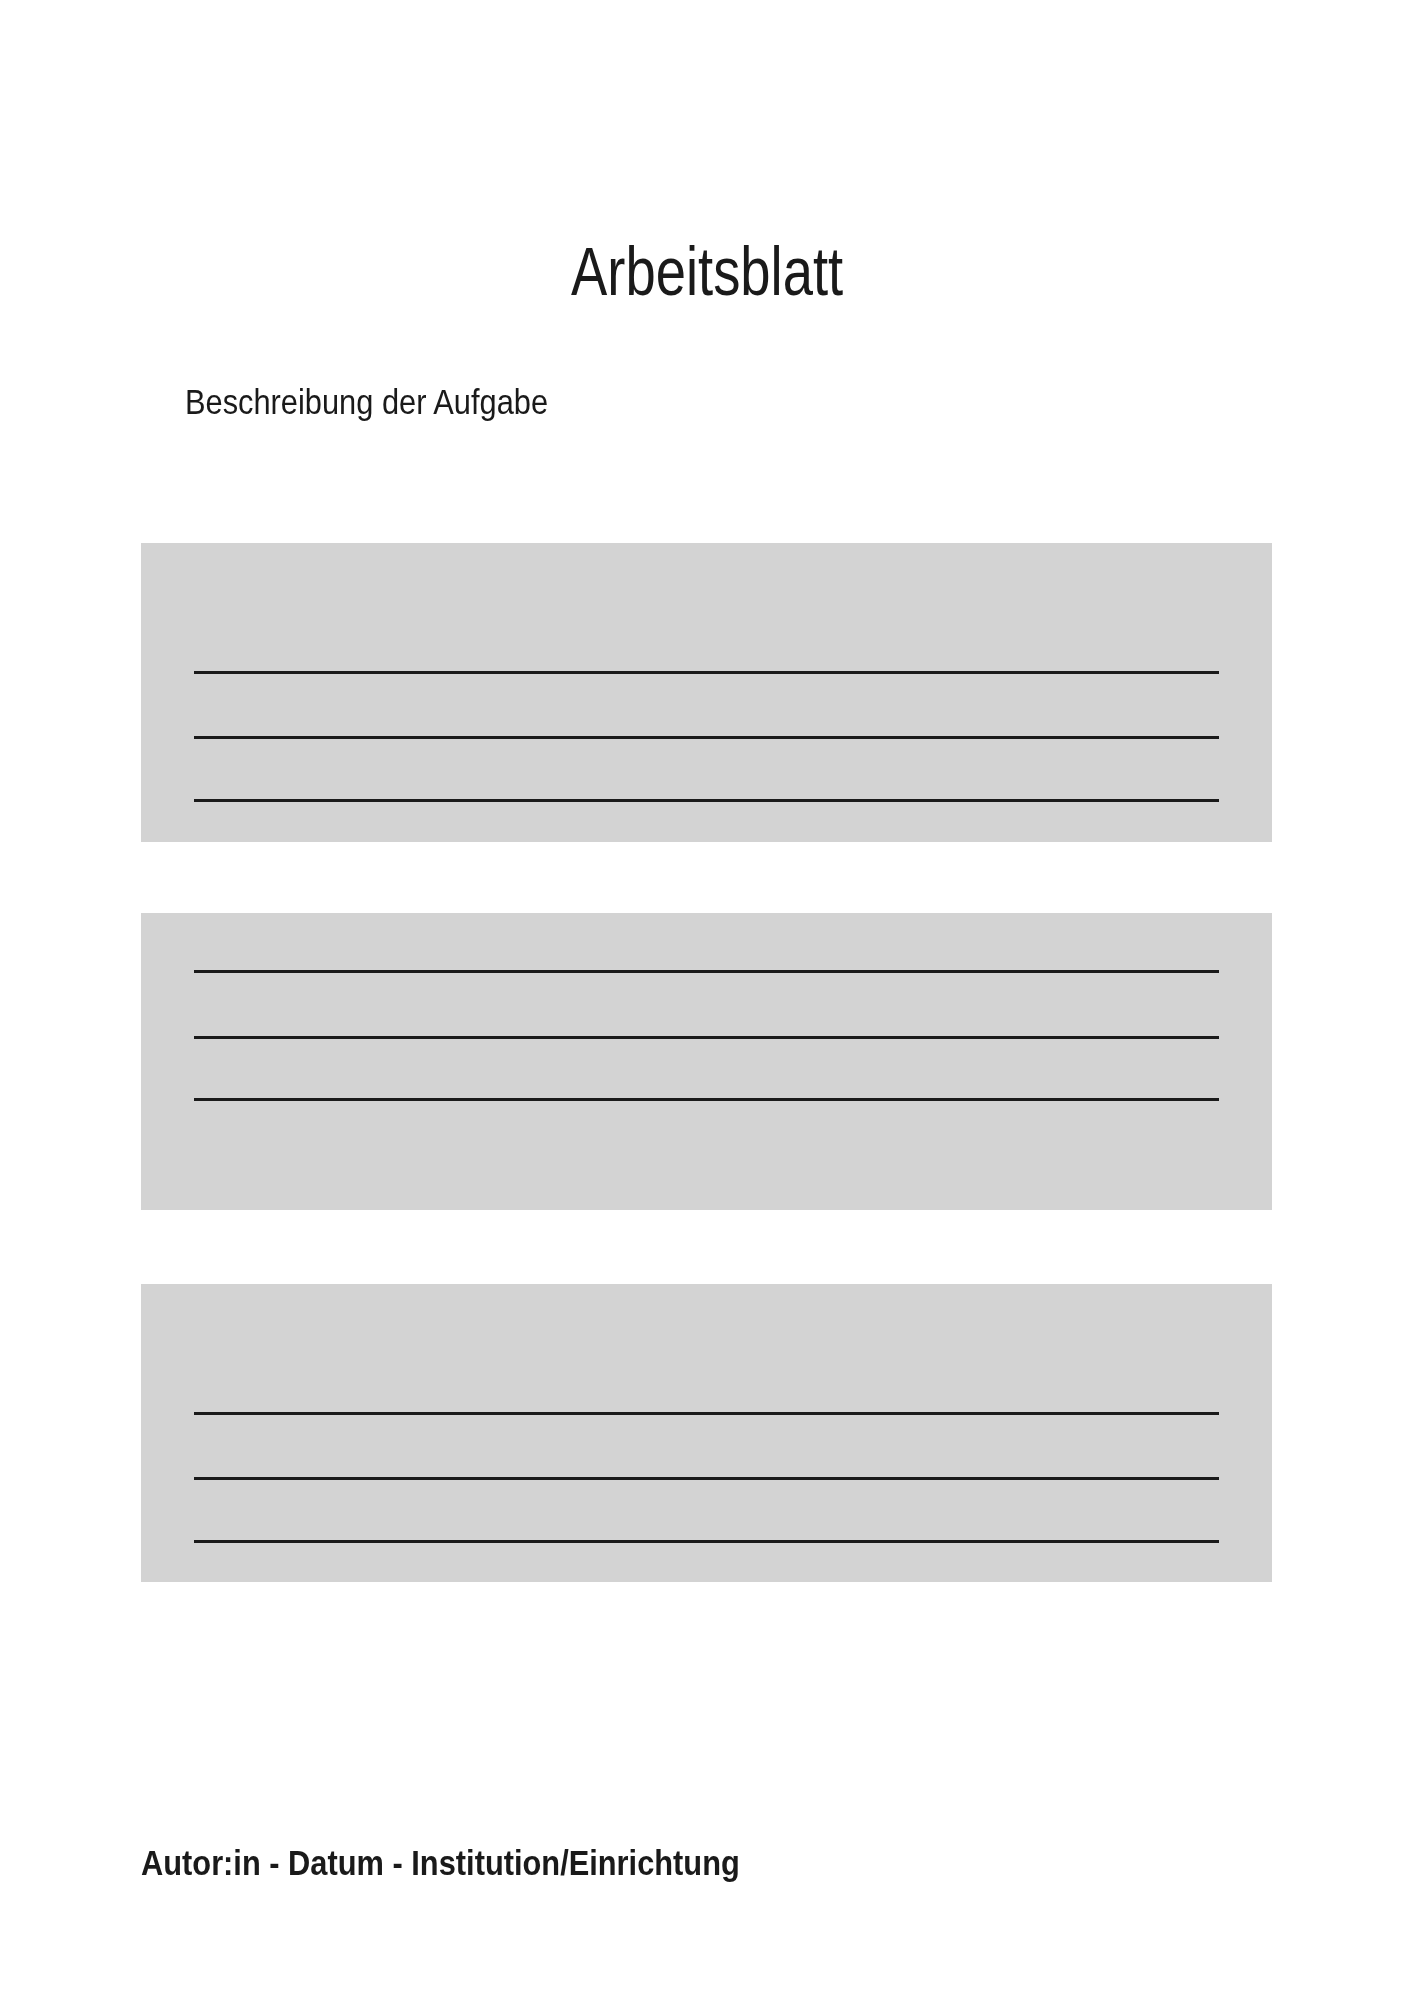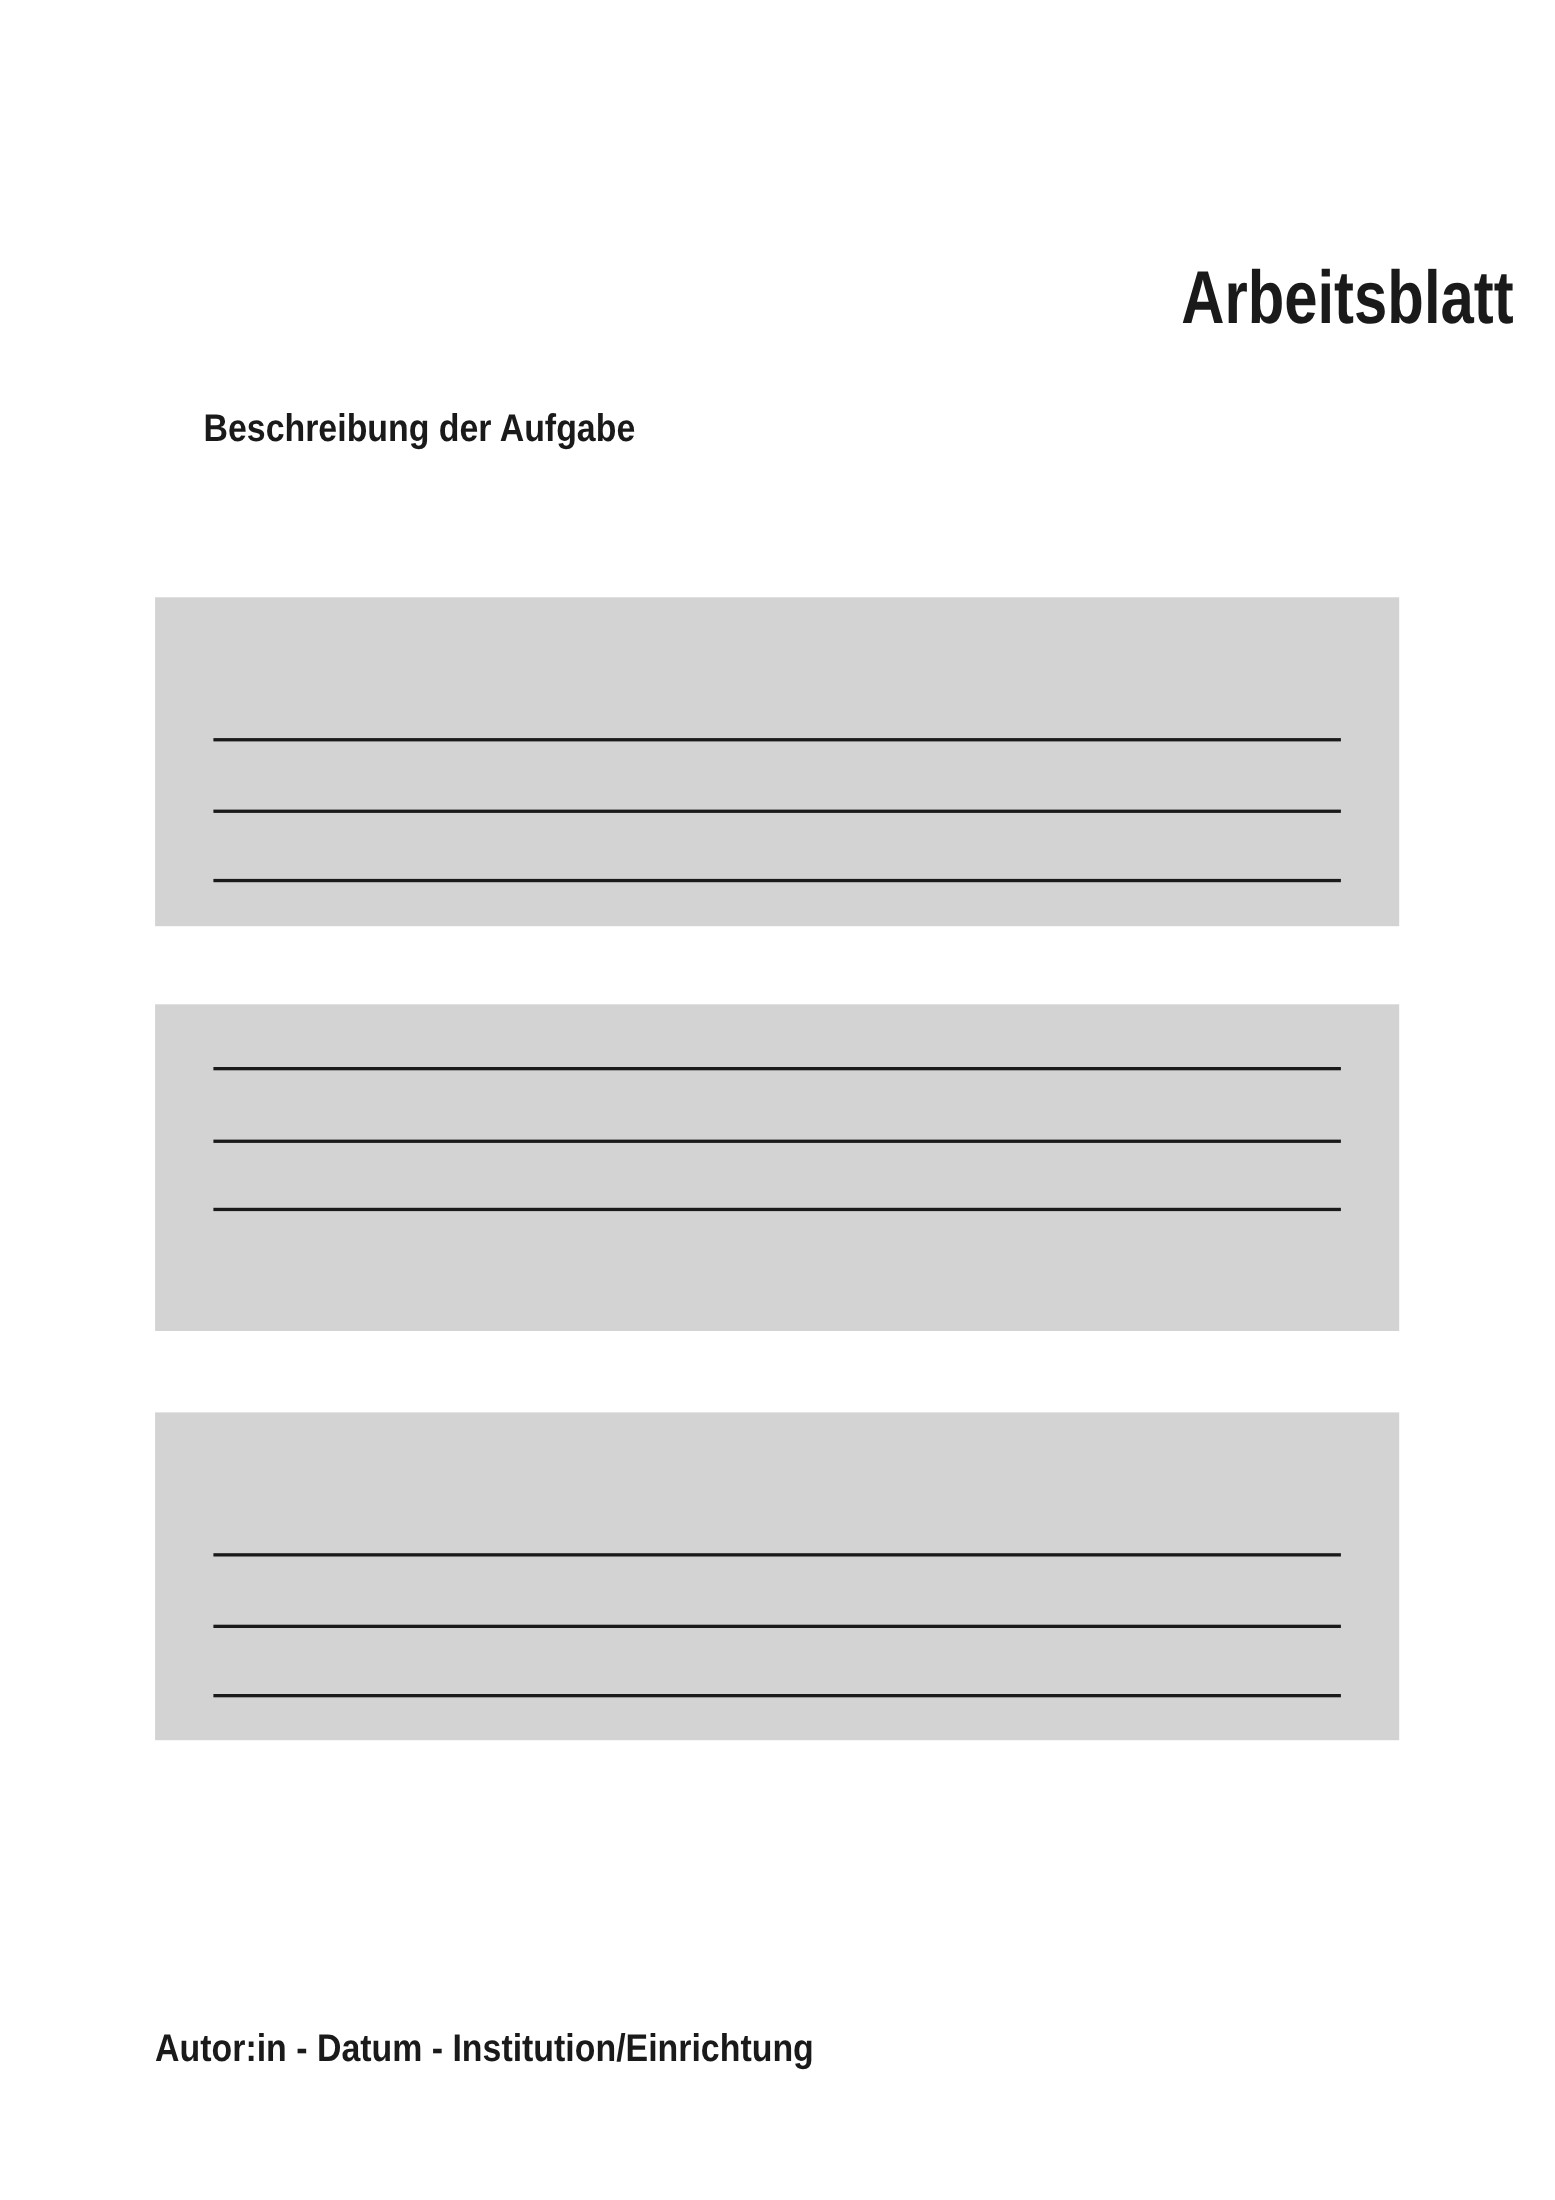--- a/index.html
+++ b/index.html
@@ -27,32 +27,32 @@
     display: inline-block;
     transform: scaleX(0.80);
     transform-origin: 50% 50%;
     white-space: nowrap;
   }
   .title {
     position: absolute;
     top: 237px;
     left: 0;
     right: 0;
-    text-align: right;
+    text-align: center;
     font-size: 68px;
     line-height: 1;
-    font-weight: 700;
+    font-weight: 400;
   }
   .description {
     position: absolute;
-    top: 372px;
+    top: 384px;
     left: 185px;
     font-size: 35px;
     line-height: 1;
-    font-weight: 700;
+    font-weight: 400;
   }
   .footer {
     position: absolute;
     top: 1845px;
     left: 141px;
     font-size: 35px;
     line-height: 1;
     font-weight: 700;
   }
   .answer-box {

